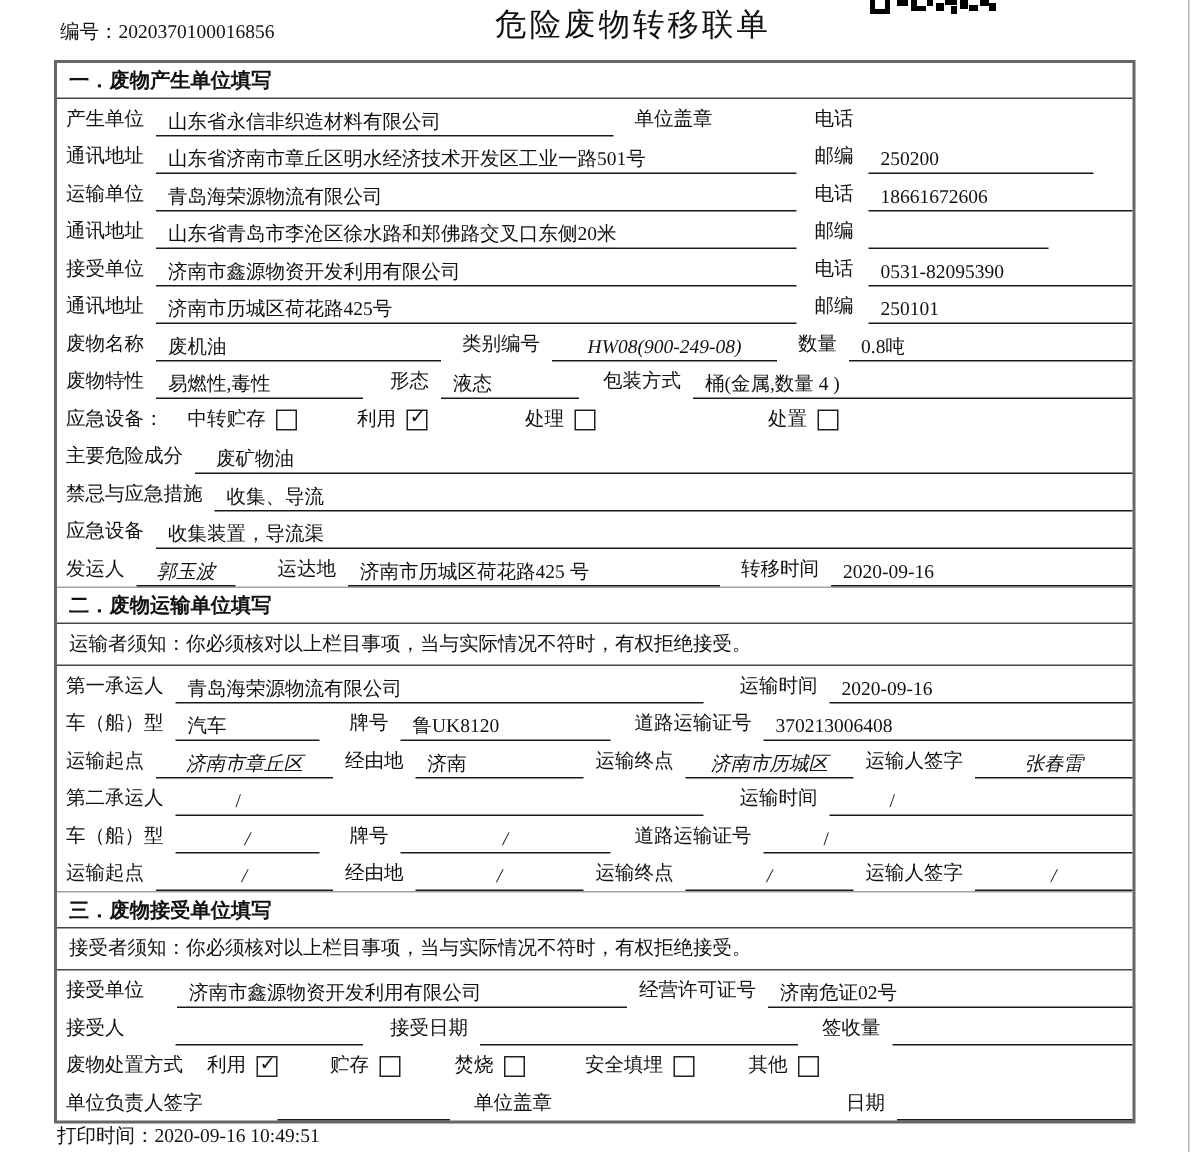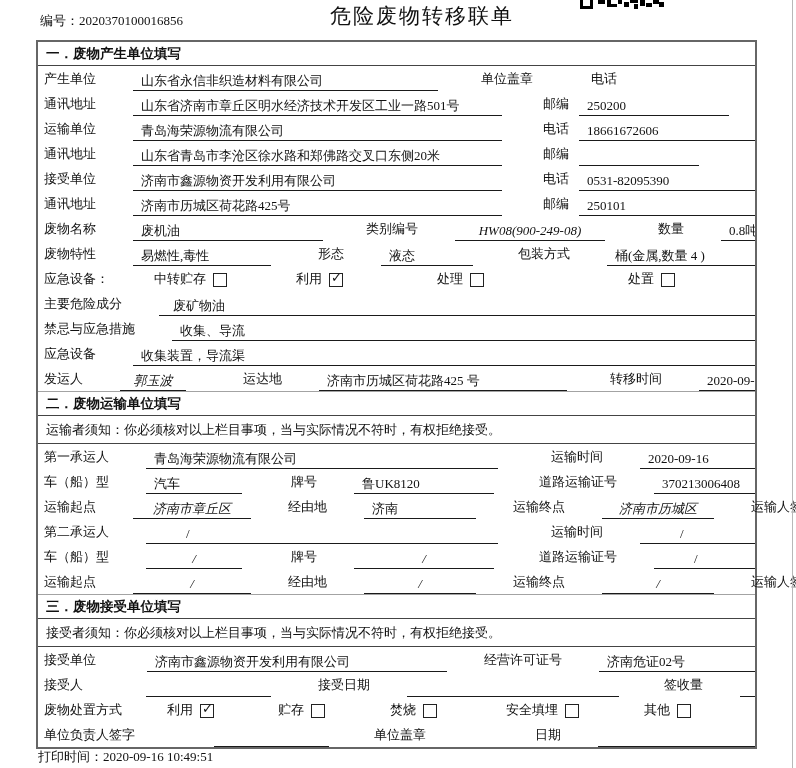--- a/index.html
+++ b/index.html
@@ -18,22 +18,22 @@
   .qr { position:absolute; left:580px; top:0; }
   .sheet { position:absolute; left:36px; top:40px; width:717px; border:2px solid #666; background:#fff; }
   .sec { }
   .sec + .sec { border-top:1px solid #a3a3a3; }
   .sec-h {
     font-family:"Liberation Sans","DejaVu Sans",sans-serif;
     font-weight:bold; font-size:13.5px;
     height:17px; line-height:17px; padding:3px 8px;
     border-bottom:1px solid #444;
   }
-  .notice { height:17px; line-height:17px; padding:5px 8px; border-bottom:1px solid #444; }
-  .row { display:flex; align-items:flex-end; height:25px; padding-left:6px;gap:29px; }
+  .notice { height:17px; line-height:17px; padding:5px 8px; border-bottom:1px solid #444;font-family:Liberation Mono, monospace; }
+  .row { display:flex; align-items:flex-end; height:25px; padding-left:6px; }
   .lbl { white-space:nowrap; padding-bottom:3px; flex-shrink:0; }
   .u {
     border-bottom:1px solid #1a1a1a; height:20px; line-height:20px;
     white-space:nowrap; overflow:hidden; margin-left:8px; padding-left:8px;
     box-sizing:border-box; flex-shrink:0;
   }
   .fill { flex:1 1 auto; }
   .ctr { text-align:center; padding-left:0;font-style:italic; }
   .slash { padding-left:40px; }
   .spacer { flex:1 1 auto; }
@@ -132,21 +132,21 @@
         <span class="lbl">邮编</span>
         <span class="u fill">250101</span>
       </span>
     </div>
 
     <div class="row">
       <span class="lbl">废物名称</span>
       <span class="u" style="width:190px">废机油</span>
       <span class="lbl" style="margin-left:14px">类别编号</span>
       <span class="u ctr" style="width:150px">HW08(900-249-08)</span>
-      <span class="lbl" style="margin-left:24px">数量</span>
+      <span class="lbl" style="margin-left:14px">数量</span>
       <span class="u fill">0.8吨</span>
     </div>
 
     <div class="row">
       <span class="lbl">废物特性</span>
       <span class="u" style="width:138px">易燃性,毒性</span>
       <span class="lbl" style="margin-left:18px">形态</span>
       <span class="u" style="width:92px">液态</span>
       <span class="lbl" style="margin-left:16px">包装方式</span>
       <span class="u fill">桶(金属,数量 4 )</span>

